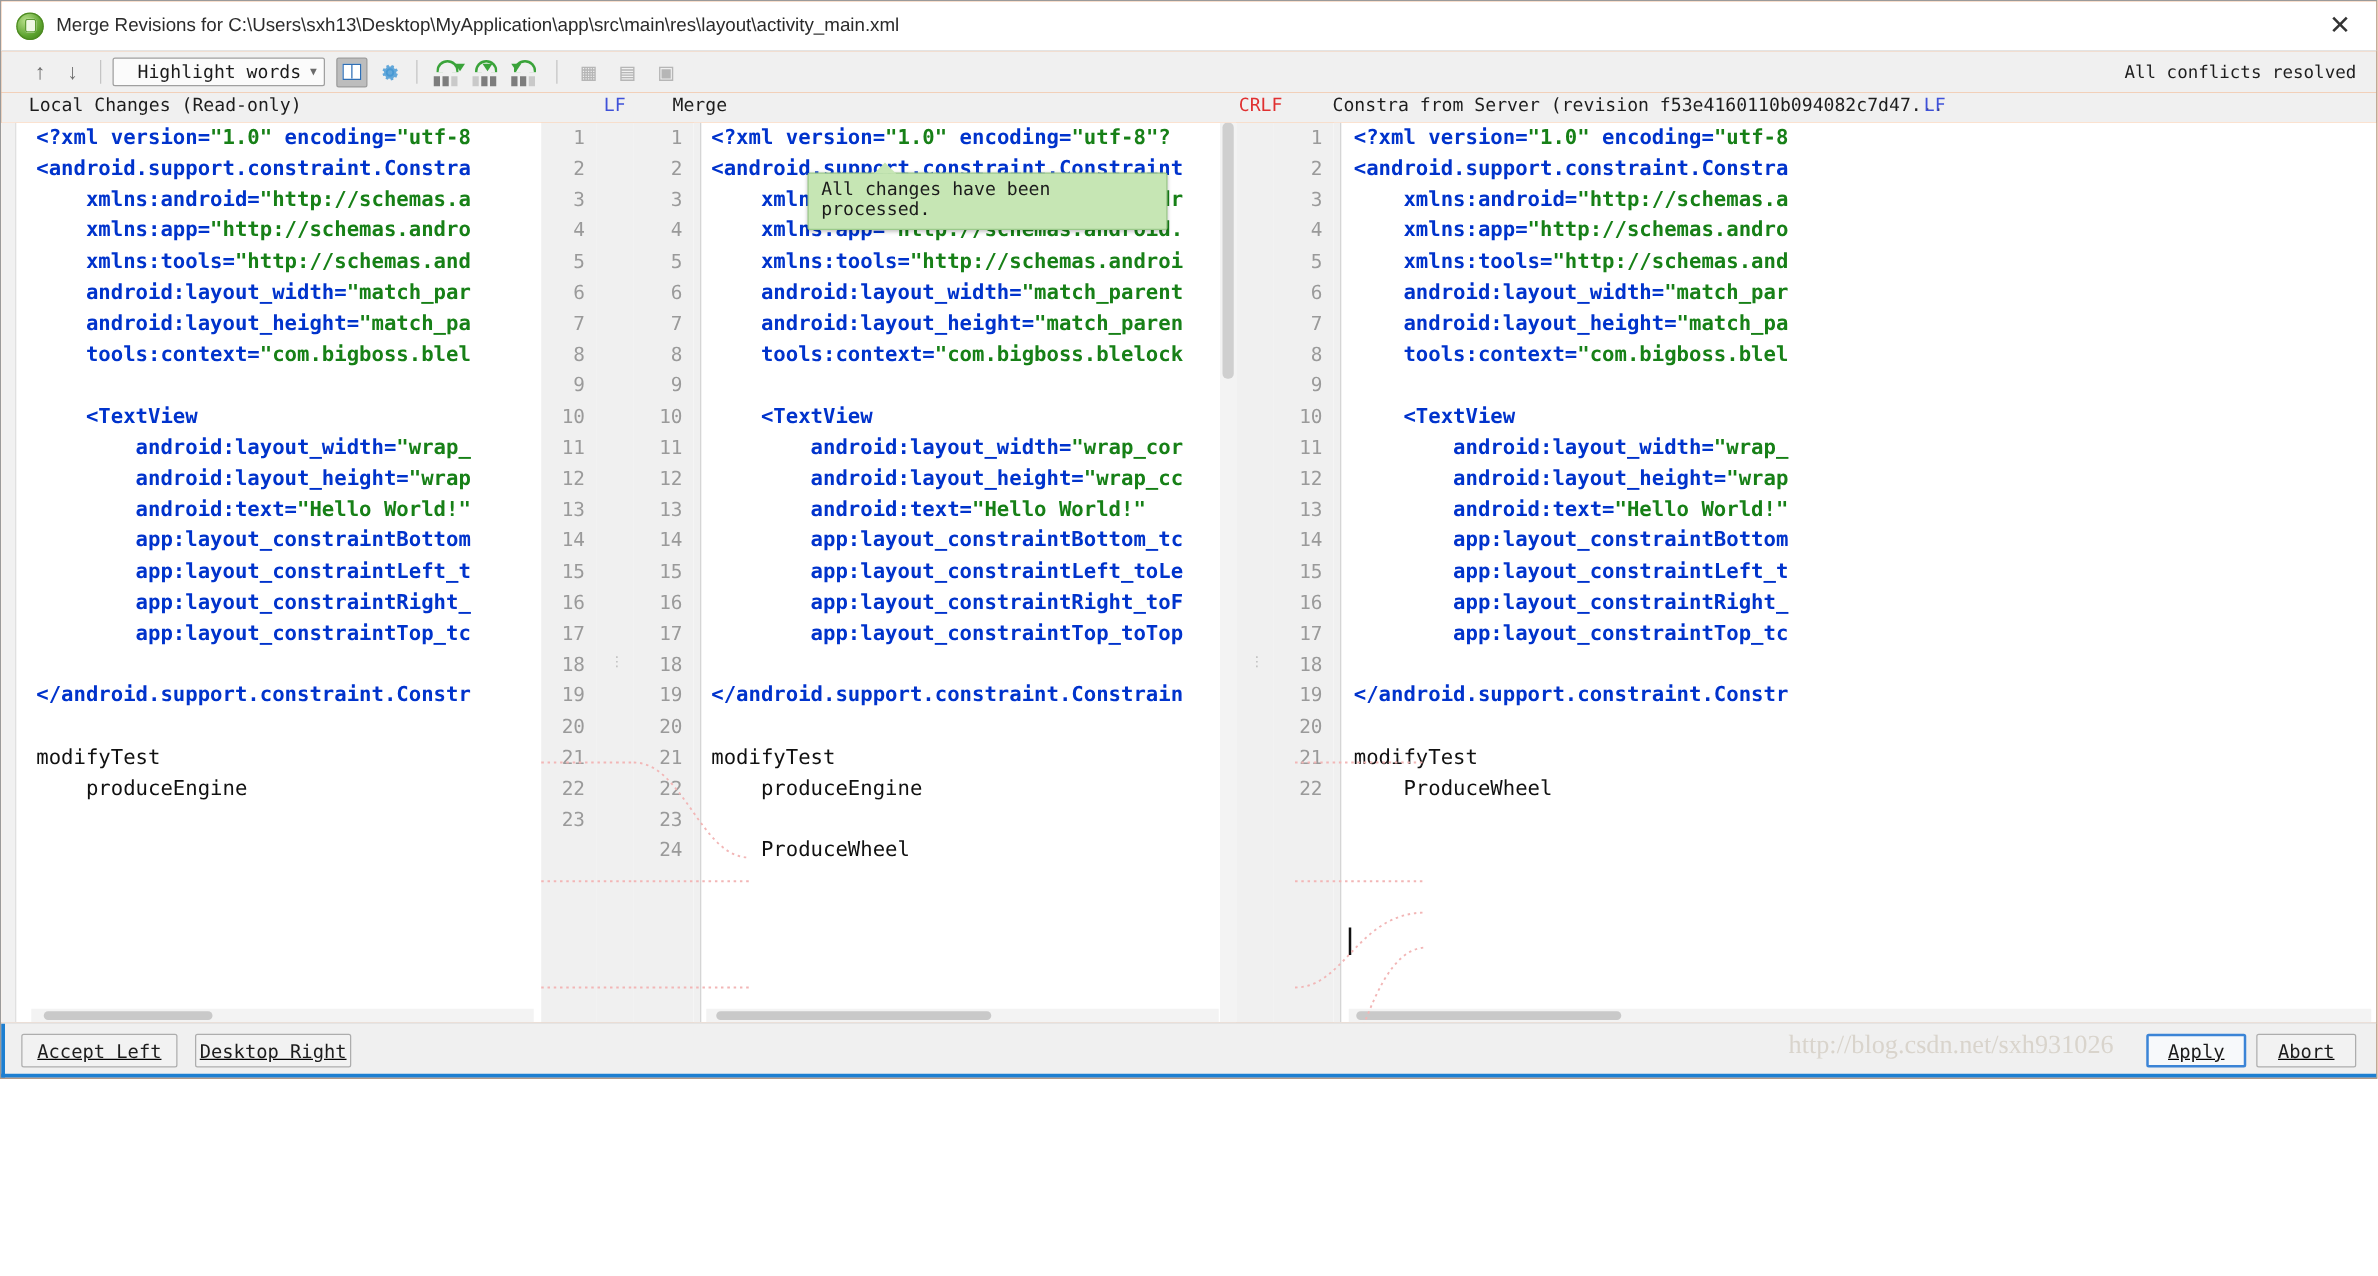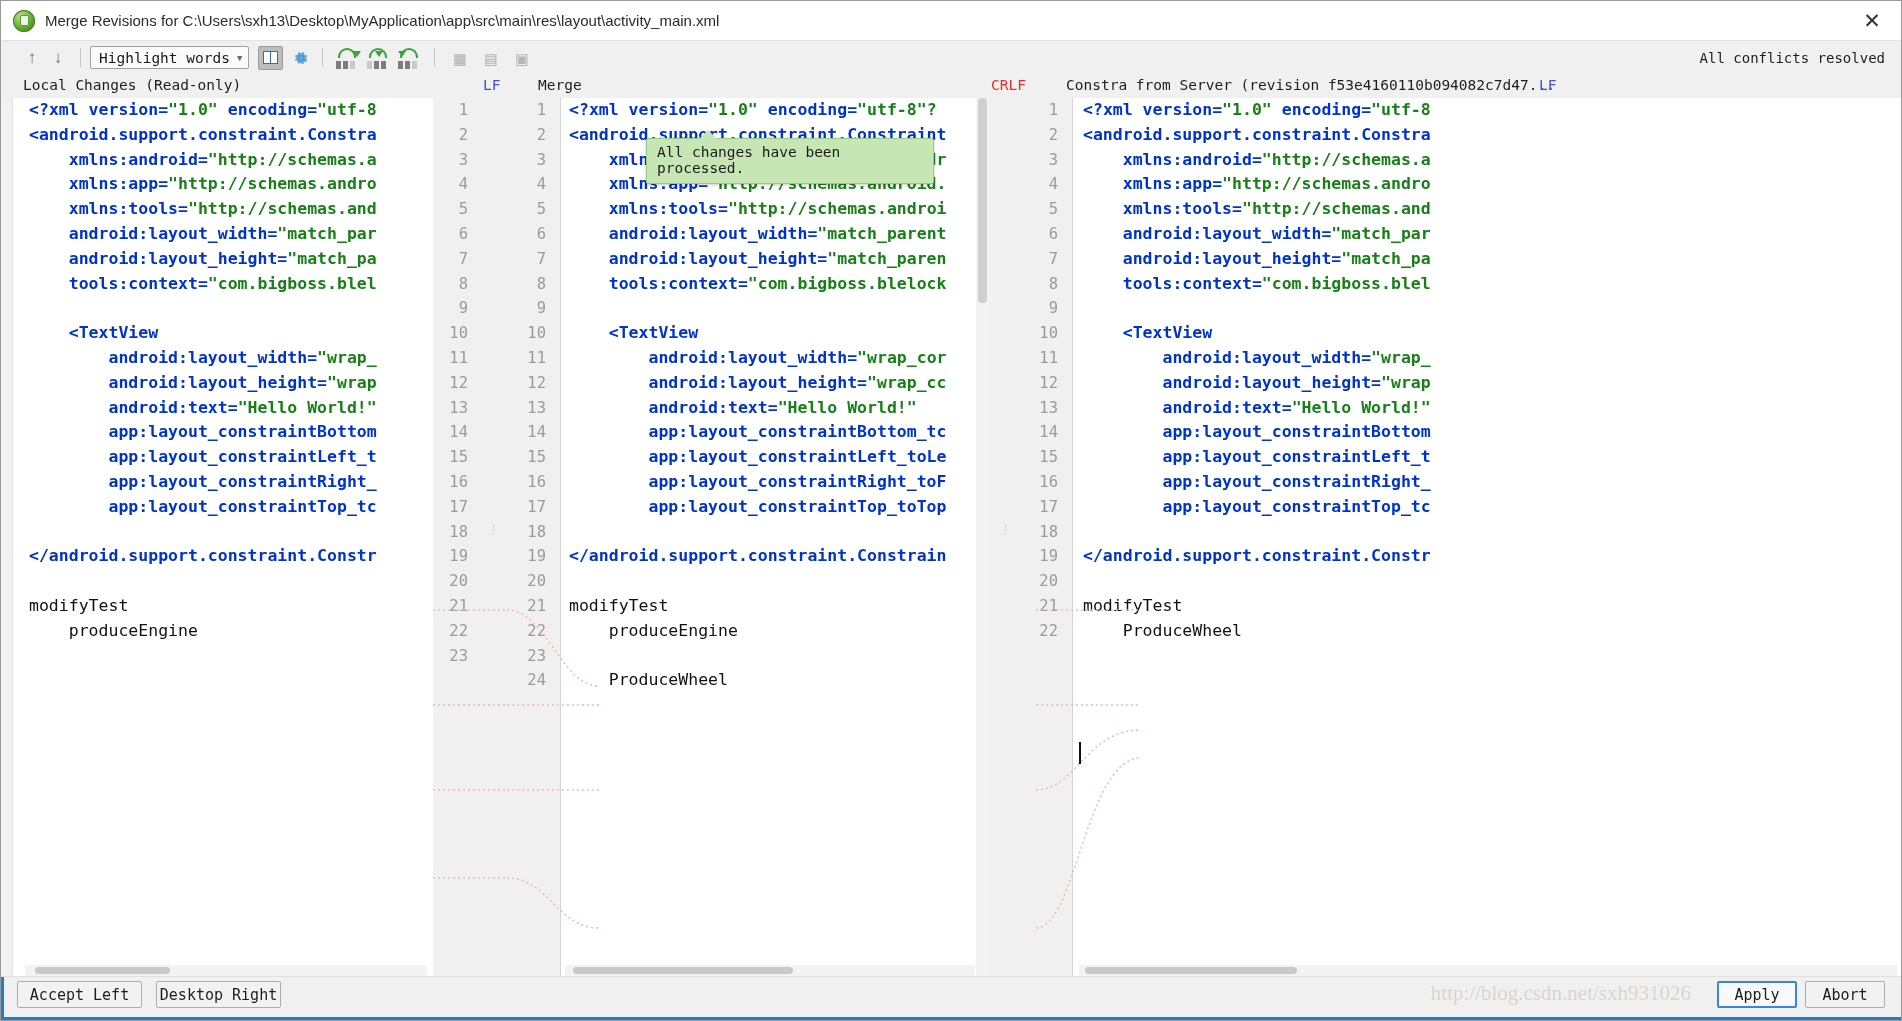--- a/index.html
+++ b/index.html
@@ -1,19 +1,19 @@
 <!DOCTYPE html>
 <html><head>
 <meta charset="utf-8">
 <style>
   * { box-sizing: border-box; margin:0; padding:0; }
   html,body{ width:1902px; height:1021px; overflow:hidden;
     font-family:"Liberation Sans", sans-serif; background:#ffffff; }
 
-  .window{ width:1902px; height:1021px; display:flex; flex-direction:column;
+  .window{ width:1902px; height:863px; display:flex; flex-direction:column;
     border:1px solid #9a9a9a; background:#f97316; position:relative; }
 
   
   .titlebar{ height:40px; min-height:40px; background:#ffffff; display:flex;
     align-items:center; padding:0 0 0 12px; border-bottom:1px solid #e3e3e3; }
   .tb-icon{ width:22px;height:22px;border-radius:50%;
     background:radial-gradient(circle at 35% 30%, #b7e08a 0%, #5aa12c 60%, #3d7a1a 100%);
     display:flex;align-items:center;justify-content:center;flex:0 0 auto;
     box-shadow:inset 0 0 0 1px #4d8a22; }
   .tb-icon::after{ content:""; width:9px;height:11px;border-radius:2px;
@@ -24,21 +24,21 @@
     align-items:center;justify-content:center; color:#333; font-size:21px;
     font-family:"Liberation Sans", sans-serif; }
 
   
   .toolbar{ height:33px;min-height:33px; background:#f0f0f0; display:flex;
     align-items:center; padding:0 10px 0 18px; gap:0; }
   .tbtn{ width:26px;height:26px;display:flex;align-items:center;justify-content:center;
     color:#6e6e6e; font-size:17px; }
   .sep{ width:1px;height:19px;background:#c4c4c4;margin:0 9px; }
   .combo{ height:23px; border:1px solid #a0a0a0; background:#fbfbfb;
-    display:flex;align-items:center; padding:0 6px 0 8px; border-radius:2px;
+    display:flex;align-items:center; padding:0 6px 0 19px; border-radius:2px;
     font-family:"DejaVu Sans Mono", monospace; font-size:14.5px; color:#1a1a1a; gap:7px; }
   .combo .caret{ color:#6b6b6b; font-size:9px; }
   .togglebtn{ width:25px;height:24px;background:#bdbdbd;border:1px solid #9c9c9c;
     border-radius:2px; display:flex;align-items:center;justify-content:center; margin-left:9px;}
   .togglebtn .pane{ width:15px;height:13px;border:1.6px solid #2f6fb5;
     display:flex; background:#fff;}
   .togglebtn .pane i{ flex:1;border-right:1.6px solid #2f6fb5;}
   .togglebtn .pane i:last-child{border-right:none;}
   .gear{ width:24px;height:24px;margin-left:6px;display:flex;align-items:center;justify-content:center;}
   .mergeicon{ width:25px;height:22px;margin:0 3px; position:relative; }
@@ -92,22 +92,22 @@
 
   
   .hscroll{ position:absolute; bottom:0; height:11px; background:#f3f3f3; }
   .hscroll i{ position:absolute; top:2px; height:7px; background:#c9c9c9; border-radius:4px;}
   .vscrollmark{ position:absolute; top:0; bottom:0; width:13px; background:#f3f3f3; }
 
   .caret-line{ position:absolute; width:2px; background:#111; }
 
   
   .bottom{ height:44px;min-height:44px; background:#f0f0f0; display:flex;
-    align-items:flex-end; padding:12px 16px; position:relative;
-    border-top:1px solid #e0e0e0;}
+    align-items:center; padding:0 16px; position:relative;
+    border-top:1px solid #e0e0e0;text-decoration:underline;}
   .btn{ height:27px; min-width:125px; border:1px solid #adadad; background:#f2f2f2;
     border-radius:2px; font-family:"DejaVu Sans Mono", monospace; font-size:15px;
     color:#1c1c1c; display:flex;align-items:center;justify-content:center;
     margin-right:14px; }
   .btn.small{ min-width:80px; margin-right:8px;}
   .btn.focus{ border:2px solid #3b84d6; background:#f7f9fb;}
   .watermark{ position:absolute; right:210px; bottom:14px; color:#d9d4cc;
     font-family:"Liberation Serif", serif; font-size:21px; white-space:nowrap;}
   .rightbtns{ margin-left:auto; display:flex; align-items:center;border-radius:12px; }
   .blueline{ position:absolute; left:0; right:0; bottom:0; height:3px; background:#1d7fd1;}

